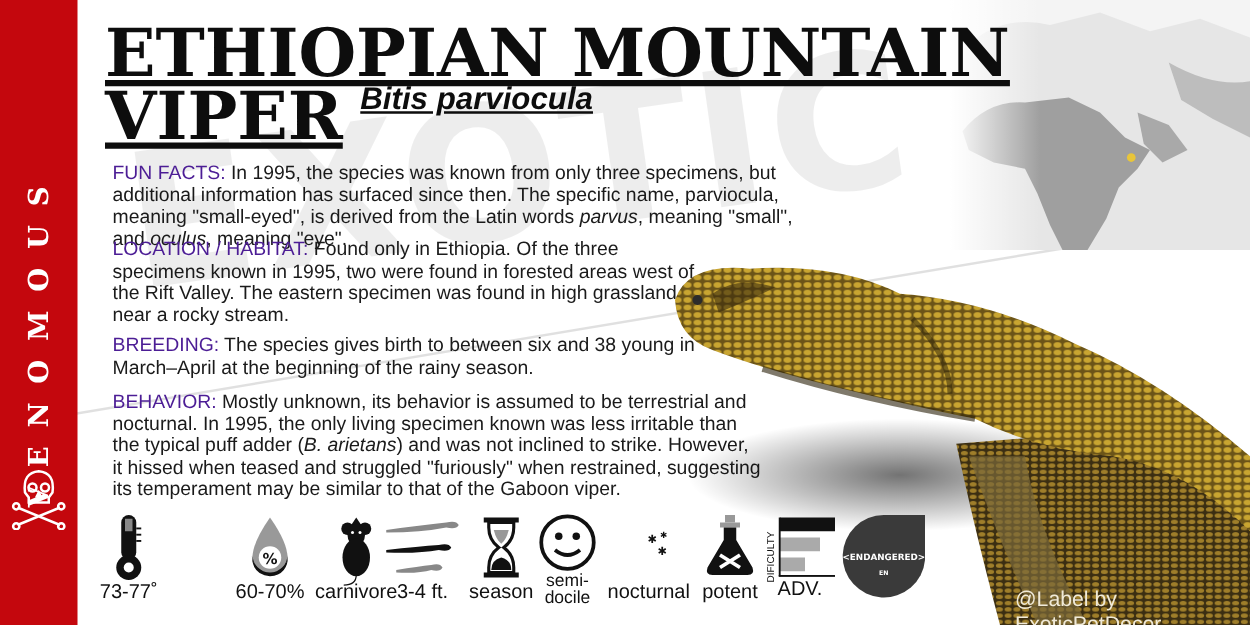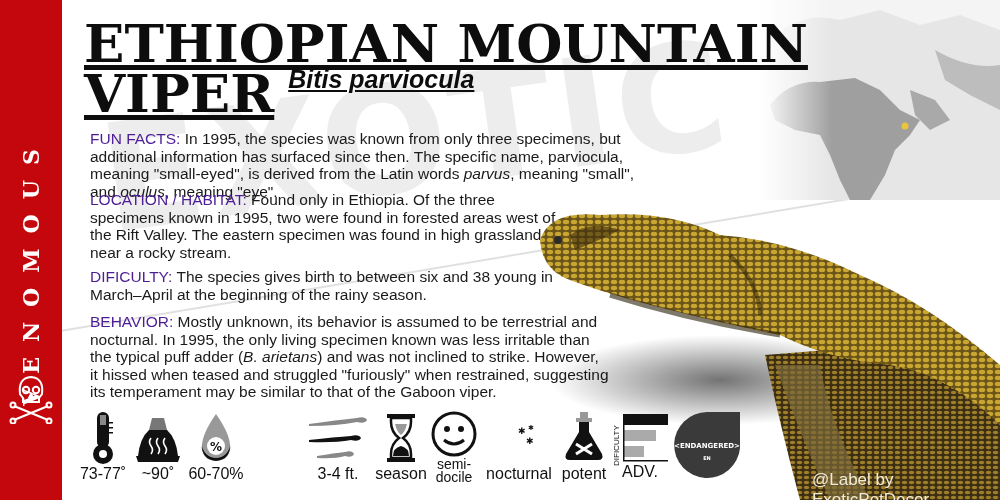--- a/index.html
+++ b/index.html
@@ -100,21 +100,21 @@
 
   <div class="section s1">
     <span class="label">FUN FACTS:</span><span> In 1995, the species was known from only three specimens, but additional information has surfaced since then. The specific name, parviocula, meaning "small-eyed", is derived from the Latin words </span><i>parvus</i><span>, meaning "small", and </span><i>oculus</i><span>, meaning "eye".</span>
   </div>
 
   <div class="section s2">
     <span class="label">LOCATION / HABITAT:</span><span> Found only in Ethiopia. Of the three specimens known in 1995, two were found in forested areas west of the Rift Valley. The eastern specimen was found in high grassland near a rocky stream.</span>
   </div>
 
   <div class="section s3">
-    <span class="label">DIFICULTY:</span><span> The species gives birth to between six and 38 young in March–April at the beginning of the rainy season.</span>
+    <span class="label">BREEDING:</span><span> The species gives birth to between six and 38 young in March–April at the beginning of the rainy season.</span>
   </div>
 
   <div class="section s4">
     <span class="label">BEHAVIOR:</span><span> Mostly unknown, its behavior is assumed to be terrestrial and nocturnal. In 1995, the only living specimen known was less irritable than the typical puff adder (</span><i>B. arietans</i><span>) and was not inclined to strike. However, it hissed when teased and struggled "furiously" when restrained, suggesting its temperament may be similar to that of the Gaboon viper.</span>
   </div>
 
   <svg class="snake" viewBox="0 0 470 305">
     <defs>
       <pattern id="scales" width="8" height="6" patternUnits="userSpaceOnUse">
         <rect width="8" height="6" fill="#6b5418"></rect>
@@ -147,41 +147,45 @@
         <rect x="12" y="5" width="6" height="10" fill="#888"></rect>
         <circle cx="15" cy="44" r="10" fill="#111"></circle>
         <circle cx="15" cy="44" r="4" fill="#fff"></circle>
         <rect x="21" y="12" width="4" height="1.5" fill="#111"></rect>
           <rect x="21" y="17" width="4" height="1.5" fill="#111"></rect>
           <rect x="21" y="22" width="4" height="1.5" fill="#111"></rect>
       </svg>
       <div class="lbl">73-77˚</div>
     </div>
 
-    <div class="ic" style="left:55px; width:50px;">
-      <svg width="48" height="56" viewBox="0 0 48 56">
-        <path d="M18 8 L30 8 L33 20 L15 20 Z" fill="#777"></path>
-        <path d="M15 20 Q6 28 4 46 L44 46 Q42 28 33 20 Z" fill="#111"></path>
-        <path d="M2 46 L46 46 L44 52 L4 52 Z" fill="#111"></path>
-        <path d="M17 28 q-3 4 0 8 q3 4 0 8 M24 28 q-3 4 0 8 q3 4 0 8 M31 28 q-3 4 0 8 q3 4 0 8" stroke="#fff" stroke-width="1.6" fill="none"></path>
-      </svg>
-      <div class="lbl">~90˚</div>
-    </div>
 
     <div class="ic" style="left:108px; width:60px;">
       <svg width="40" height="56" viewBox="0 0 40 56">
         <path d="M20 4 Q6 24 6 36 A14 14 0 0 0 34 36 Q34 24 20 4 Z" fill="#999"></path>
         <path d="M6 34 A14 14 0 0 0 34 34 L34 36 A14 14 0 0 1 6 36 Z" fill="#111"></path>
         <path d="M5.5 34 A14.5 14.5 0 0 0 34.5 34 Q34.5 50 20 51 Q5.5 50 5.5 34 Z" fill="#111"></path>
         <circle cx="20" cy="36" r="9" fill="#fff"></circle>
         <text x="20" y="41" font-size="12" text-anchor="middle" font-family="DejaVu Sans, sans-serif" font-weight="bold" fill="#111">%</text>
       </svg>
       <div class="lbl">60-70%</div>
     </div>
 
+    <div class="ic" style="left:172px; width:70px;">
+      <svg width="40" height="60" viewBox="0 0 40 60">
+        <path d="M20 4 L16 10 L24 10 Z" fill="#111"></path>
+        <circle cx="13" cy="13" r="5" fill="#111"></circle>
+          <circle cx="27" cy="13" r="5" fill="#111"></circle>
+        <ellipse cx="20" cy="18" rx="7" ry="9" fill="#111"></ellipse>
+        <ellipse cx="20" cy="36" rx="11" ry="15" fill="#111"></ellipse>
+        <circle cx="17" cy="16" r="1.2" fill="#fff"></circle>
+          <circle cx="23" cy="16" r="1.2" fill="#fff"></circle>
+        <path d="M20 50 Q20 58 10 58" stroke="#111" stroke-width="1" fill="none"></path>
+      </svg>
+      <div class="lbl" style="margin-top:-4px;">carnivore</div>
+    </div>
 
     <div class="ic" style="left:228px; width:64px;">
       <svg width="62" height="56" viewBox="0 0 62 56">
         <path d="M2 14 Q30 10 50 8 Q58 6 60 10 Q58 14 50 12 Q30 16 2 16 Z" fill="#888"></path>
         <path d="M2 30 Q28 27 44 26 Q52 24 54 28 Q52 32 44 30 Q28 33 2 32 Z" fill="#111"></path>
         <path d="M10 46 Q28 43 38 42 Q45 40 47 44 Q45 48 38 46 Q28 49 10 48 Z" fill="#888"></path>
       </svg>
       <div class="lbl">3-4 ft.</div>
     </div>
 

